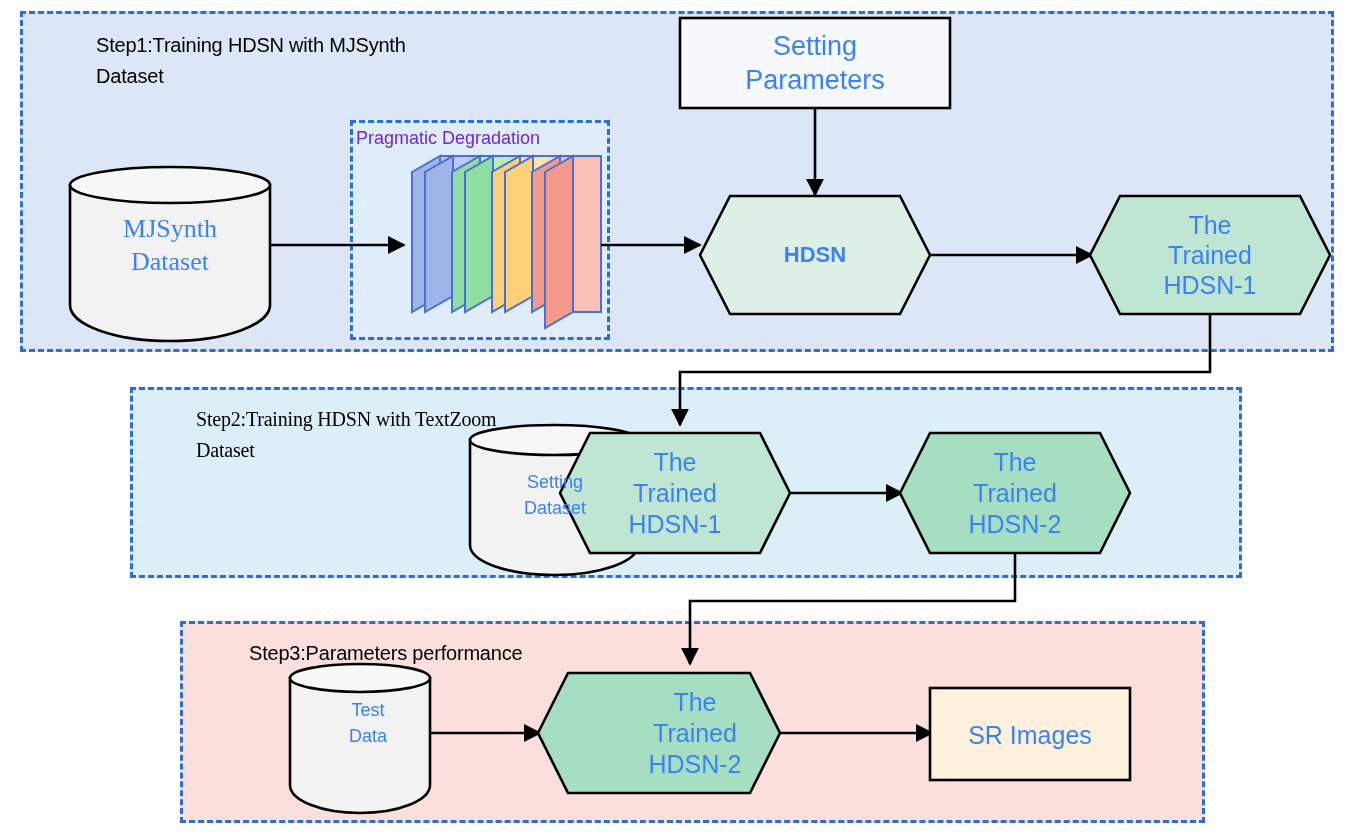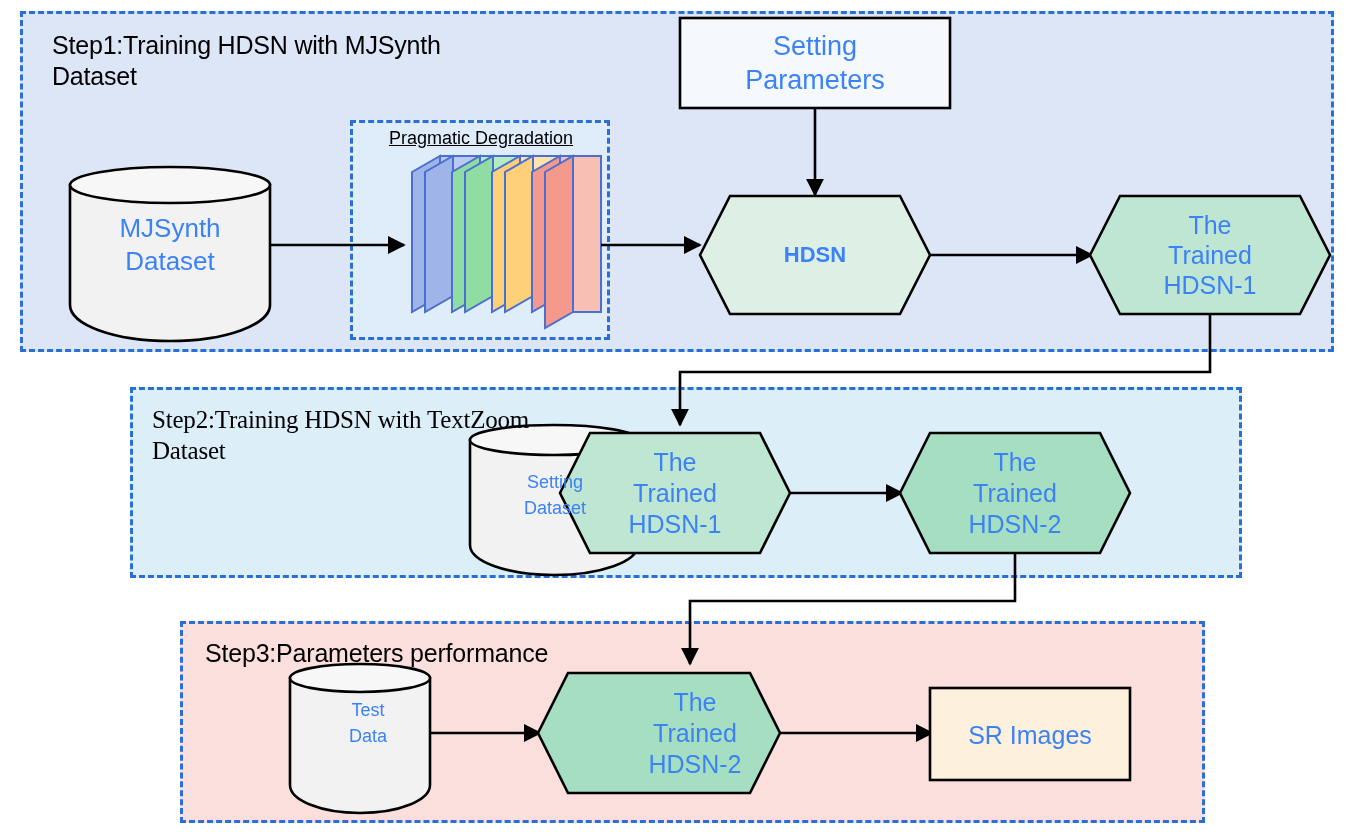--- a/index.html
+++ b/index.html
@@ -36,61 +36,60 @@
     background: #dceef8;
   }
   #panel-step3 {
     left: 180px; top: 621px;
     width: 1025px; height: 202px;
     background: #fadfdc;
   }
   .panel-title {
     position: absolute;
     color: #000000;
-    font-size: 25px;
+    font-size: 20px;
     line-height: 31px;
     white-space: pre-line;
     letter-spacing: -0.2px;
+    margin-left: 44px;
   }
   #title-step1 { left: 52px; top: 30px; width: 420px; }
   #title-step2 { left: 152px; top: 404px; width: 470px; font-family: Liberation Serif, serif; }
   #title-step3 { left: 205px; top: 638px; width: 520px; }
 
   .degrad-box {
     position: absolute;
     box-sizing: border-box;
     left: 350px; top: 120px;
     width: 260px; height: 220px;
     border: 3px dashed #2a6fd6;
     background: #dfedfa;
   }
   .degrad-label {
     position: absolute;
     left: 356px; top: 128px;
     width: 250px;
-    text-align: center;
     font-size: 18px;
-    color: #000000;
-    text-decoration: underline;
+    color: #6d28d9;
   }
 
   .node-text {
     position: absolute;
     display: flex;
     align-items: center;
     justify-content: center;
     text-align: center;
     color: #3b82f6;
     white-space: pre-line;
     pointer-events: none;
   }
   .t-hdsn      { left: 700px; top: 200px;  width: 230px; height: 110px; font-size: 22px; line-height: 32px; font-weight: bold; }
   .t-trained1  { left: 1090px; top: 196px; width: 240px; height: 118px; font-size: 25px; line-height: 30px; }
   .t-setparams { left: 680px; top: 20px;   width: 270px; height: 85px;  font-size: 27px; line-height: 34px; }
-  .t-mjsynth   { left: 70px;  top: 200px;  width: 200px; height: 90px;  font-size: 26px; line-height: 33px; }
+  .t-mjsynth   { left: 70px;  top: 200px;  width: 200px; height: 90px;  font-size: 26px; line-height: 33px; font-family: Liberation Serif, serif; }
   .t-textzoom  { left: 470px; top: 460px;  width: 170px; height: 70px;  font-size: 18px; line-height: 26px; }
   .t-s2h1      { left: 565px; top: 438px;  width: 220px; height: 110px; font-size: 25px; line-height: 31px; }
   .t-s2h2      { left: 905px; top: 438px;  width: 220px; height: 110px; font-size: 25px; line-height: 31px; }
   .t-testdata  { left: 290px; top: 690px;  width: 156px; height: 66px;  font-size: 18px; line-height: 26px; }
   .t-s3h       { left: 585px; top: 678px;  width: 220px; height: 110px; font-size: 25px; line-height: 31px; }
   .t-srimages  { left: 935px; top: 700px;  width: 190px; height: 70px;  font-size: 25px; line-height: 30px; }
 </style>
 </head>
 <body>
 

